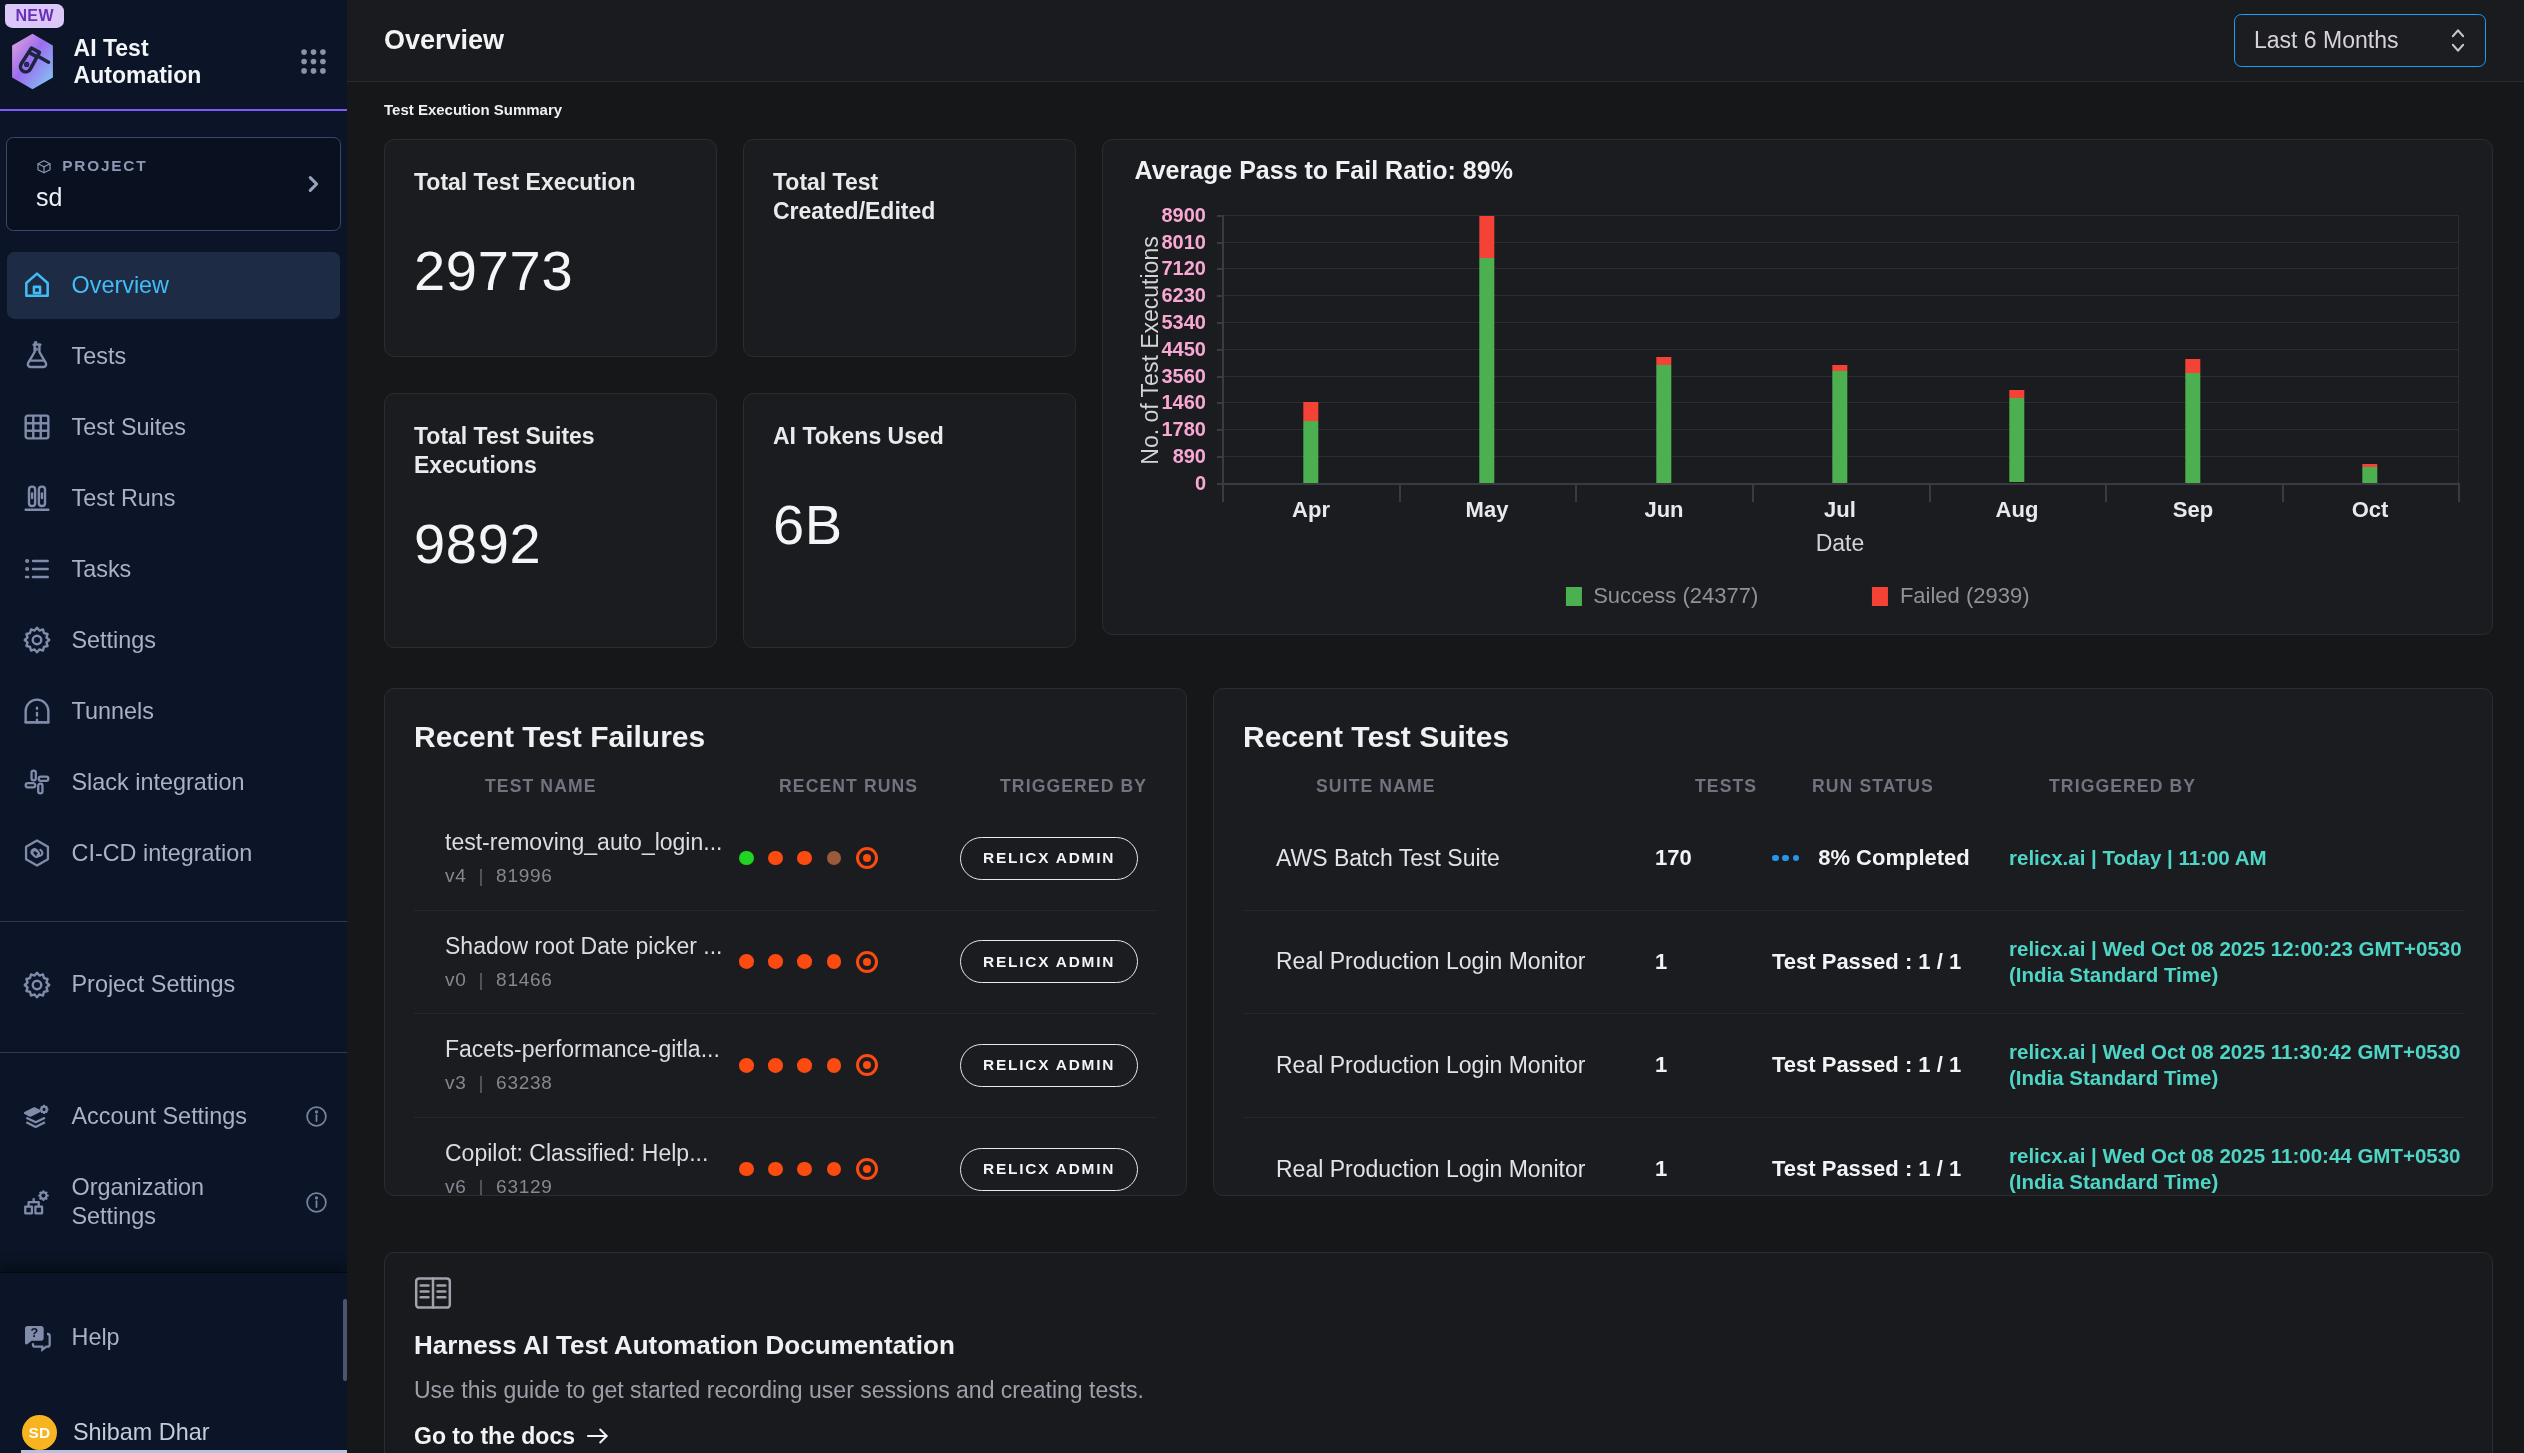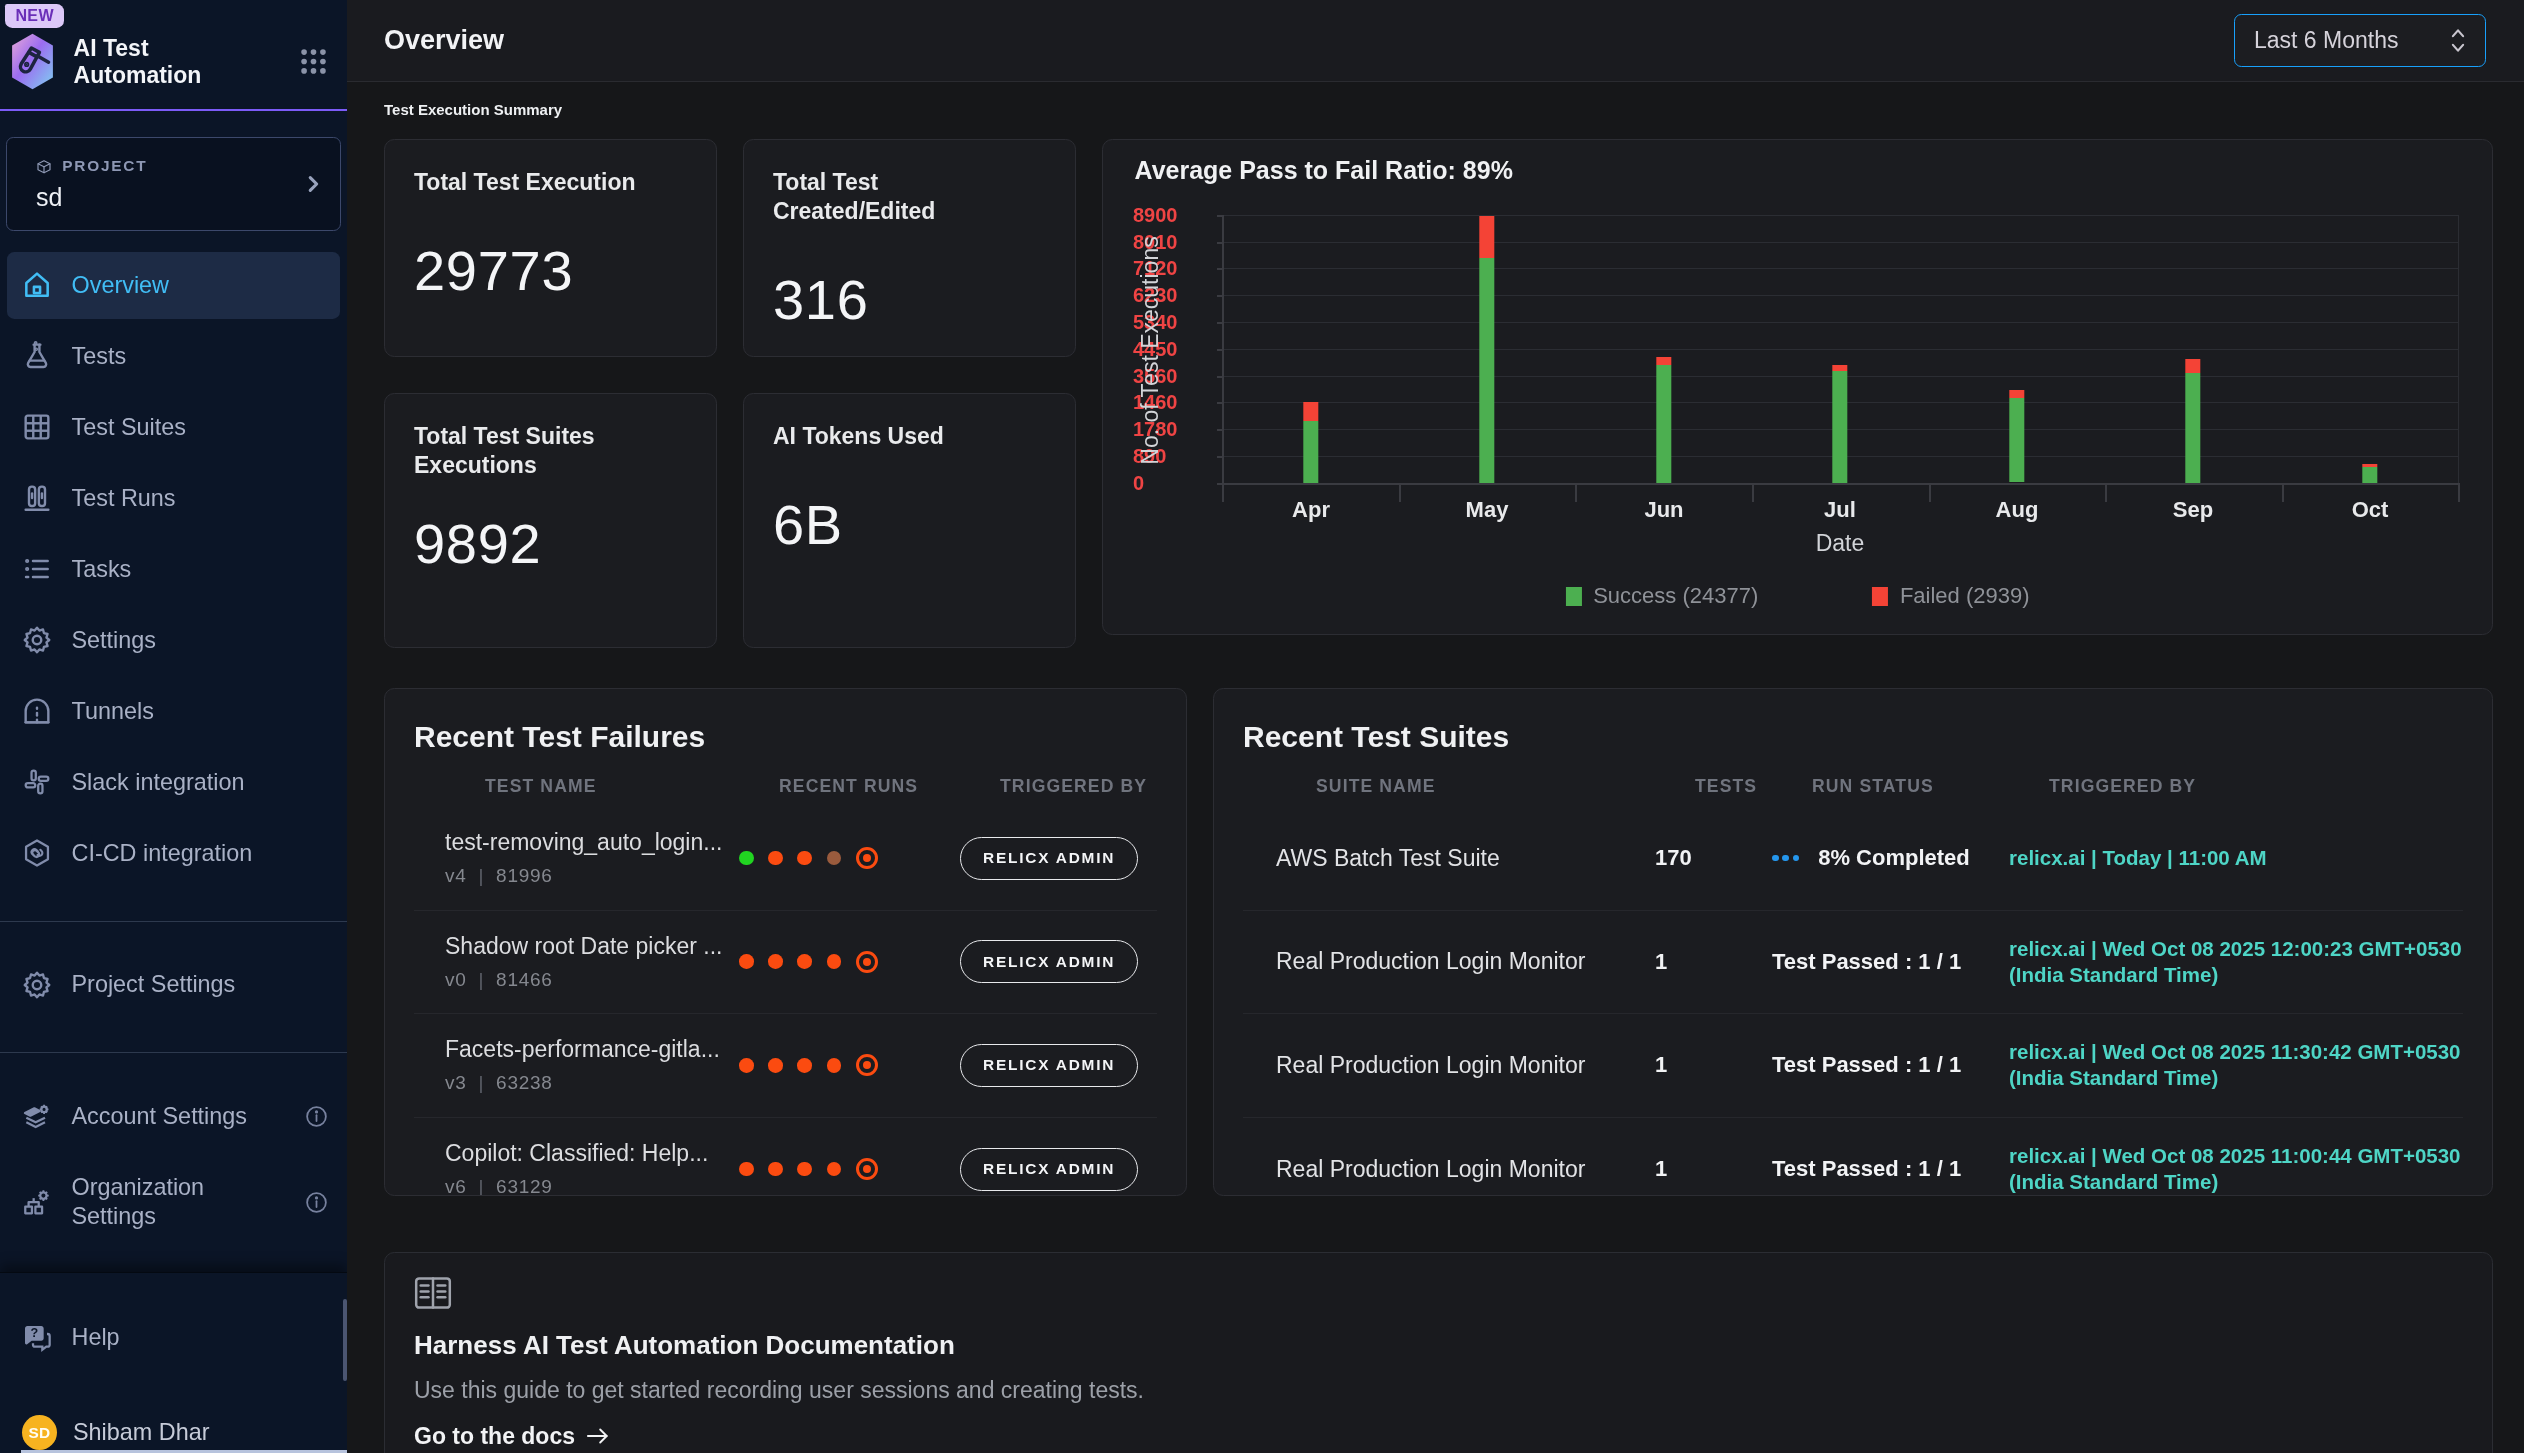--- a/index.html
+++ b/index.html
@@ -58,21 +58,21 @@
   .stat-title { color:#e9eaec; font-size:23px; font-weight:700; line-height:29px; }
   .stat-value { margin-top:41px; color:#f4f5f7; font-size:56px; font-weight:300; letter-spacing:0.7px; }
 
   .chart-panel { flex:1; height:496px; background:#1b1c20; border:1.1px solid #2c2d33; border-radius:10.3px; position:relative; }
   .chart-title { position:absolute; left:31.5px; top:16px; color:#f0f1f3; font-size:25px; font-weight:700; }
   .chart-area { position:absolute; inset:0; }
   .cg-line { position:absolute; height:0.7px; background:#2b2d33; }
   .cg-axis-y { position:absolute; width:1.5px; background:#3a3b41; }
   .cg-axis-x { position:absolute; height:1.5px; background:#3a3b41; }
   .cg-tick { position:absolute; background:#3a3b41; }
-  .cg-ylab { position:absolute; color:#ef4444; font-size:20px; font-weight:700; text-align:left; width:73px; transform:translateY(-50%); }
+  .cg-ylab { position:absolute; color:#f9a8d4; font-size:20px; font-weight:700; text-align:right; width:73px; transform:translateY(-50%); }
   .cg-xlab { position:absolute; color:#e8e9eb; font-size:22px; font-weight:700; transform:translateX(-50%); }
   .cg-bar { position:absolute; width:15.4px; transform:translateX(-50%); }
   .cg-axis-title-x { position:absolute; color:#d2d4d8; font-size:23px; transform:translateX(-50%); }
   .cg-axis-title-y { position:absolute; color:#d2d4d8; font-size:23px; transform:rotate(-90deg); transform-origin:center; white-space:nowrap; }
   .cg-legend { position:absolute; display:flex; gap:114px; align-items:center; }
   .cg-legend-item { display:flex; align-items:center; gap:11.7px; }
   .cg-swatch { width:16px; height:19px; }
   .cg-legend-text { color:#8f9298; font-size:22px; }
 
   .tables-row { margin-top:40px; display:flex; gap:26px; align-items:flex-start; }
@@ -375,21 +375,20 @@
       <div class="section-title">Test Execution Summary</div>
 
       <div class="summary-row">
         <div class="cards-grid" id="cards-grid">
             <div class="stat-card">
               <div class="stat-title">Total Test Execution</div>
               <div class="stat-value">29773</div>
             </div>
             <div class="stat-card">
               <div class="stat-title">Total Test Created/Edited</div>
-              <div class="stat-value">316</div>
             </div>
             <div class="stat-card">
               <div class="stat-title" style="max-width: 205px;">Total Test Suites Executions</div>
               <div class="stat-value" style="margin-top: 31px;">9892</div>
             </div>
             <div class="stat-card">
               <div class="stat-title">AI Tokens Used</div>
               <div class="stat-value">6B</div>
             </div>
           </div>

